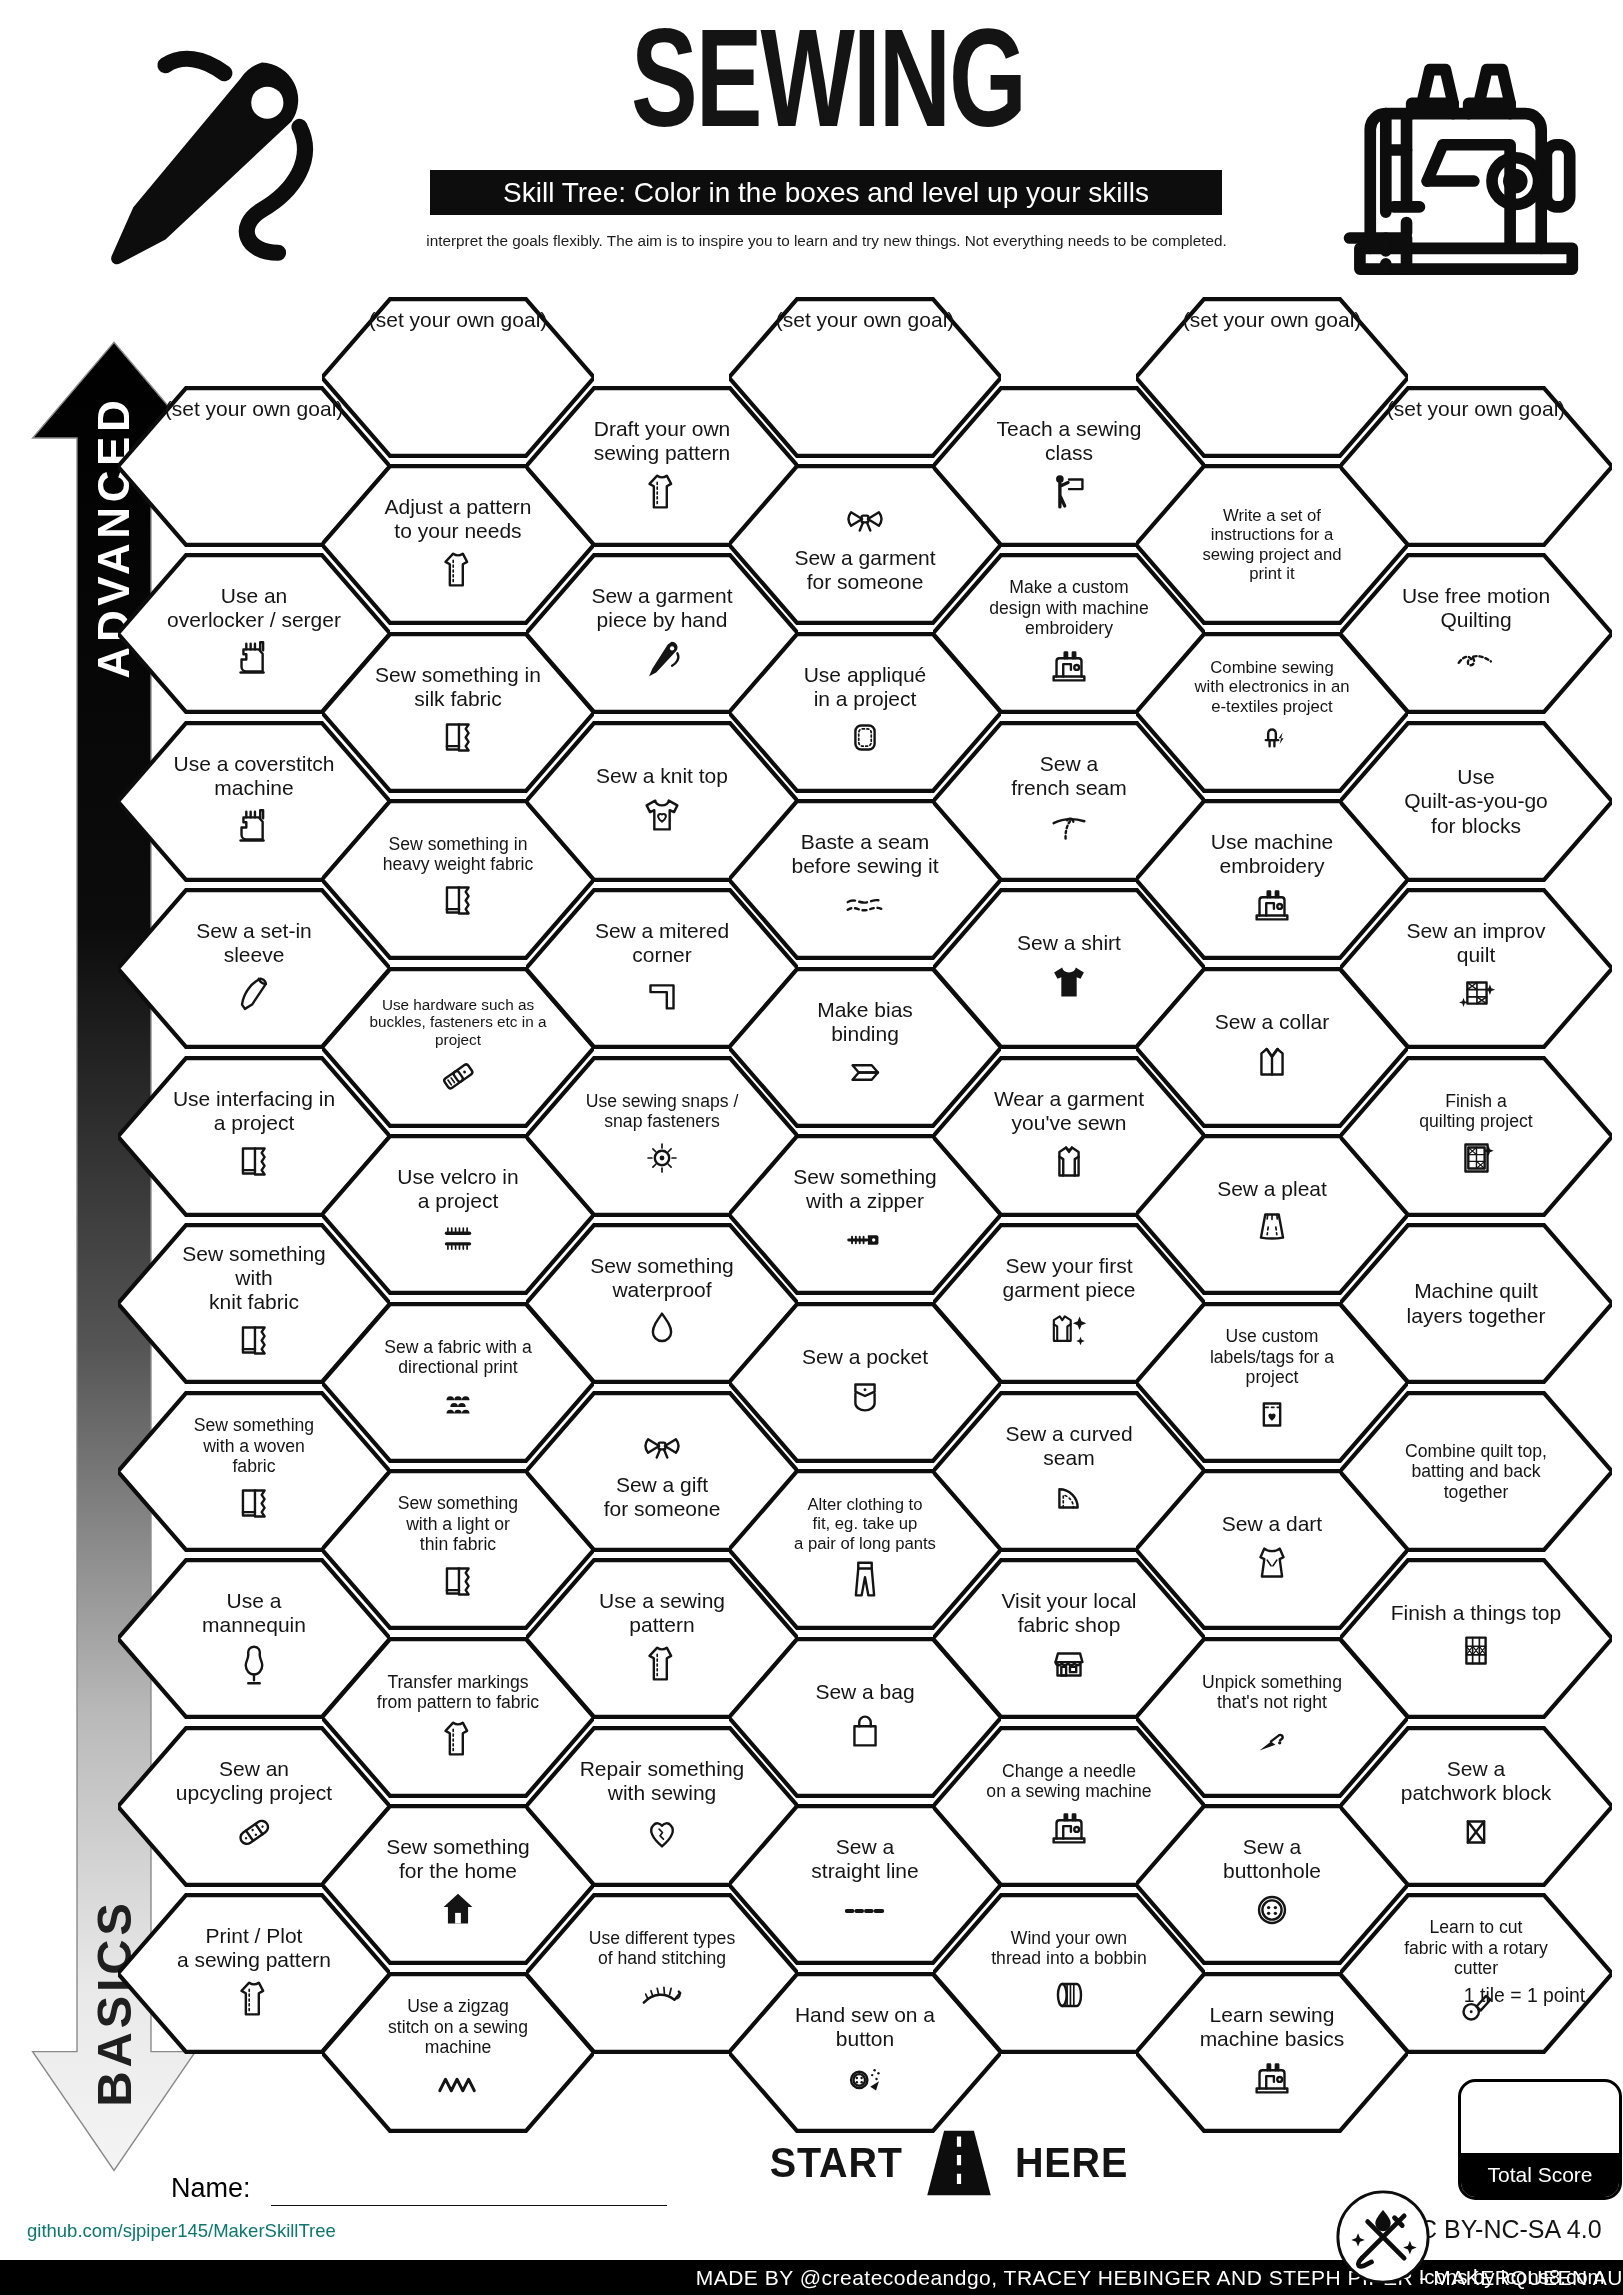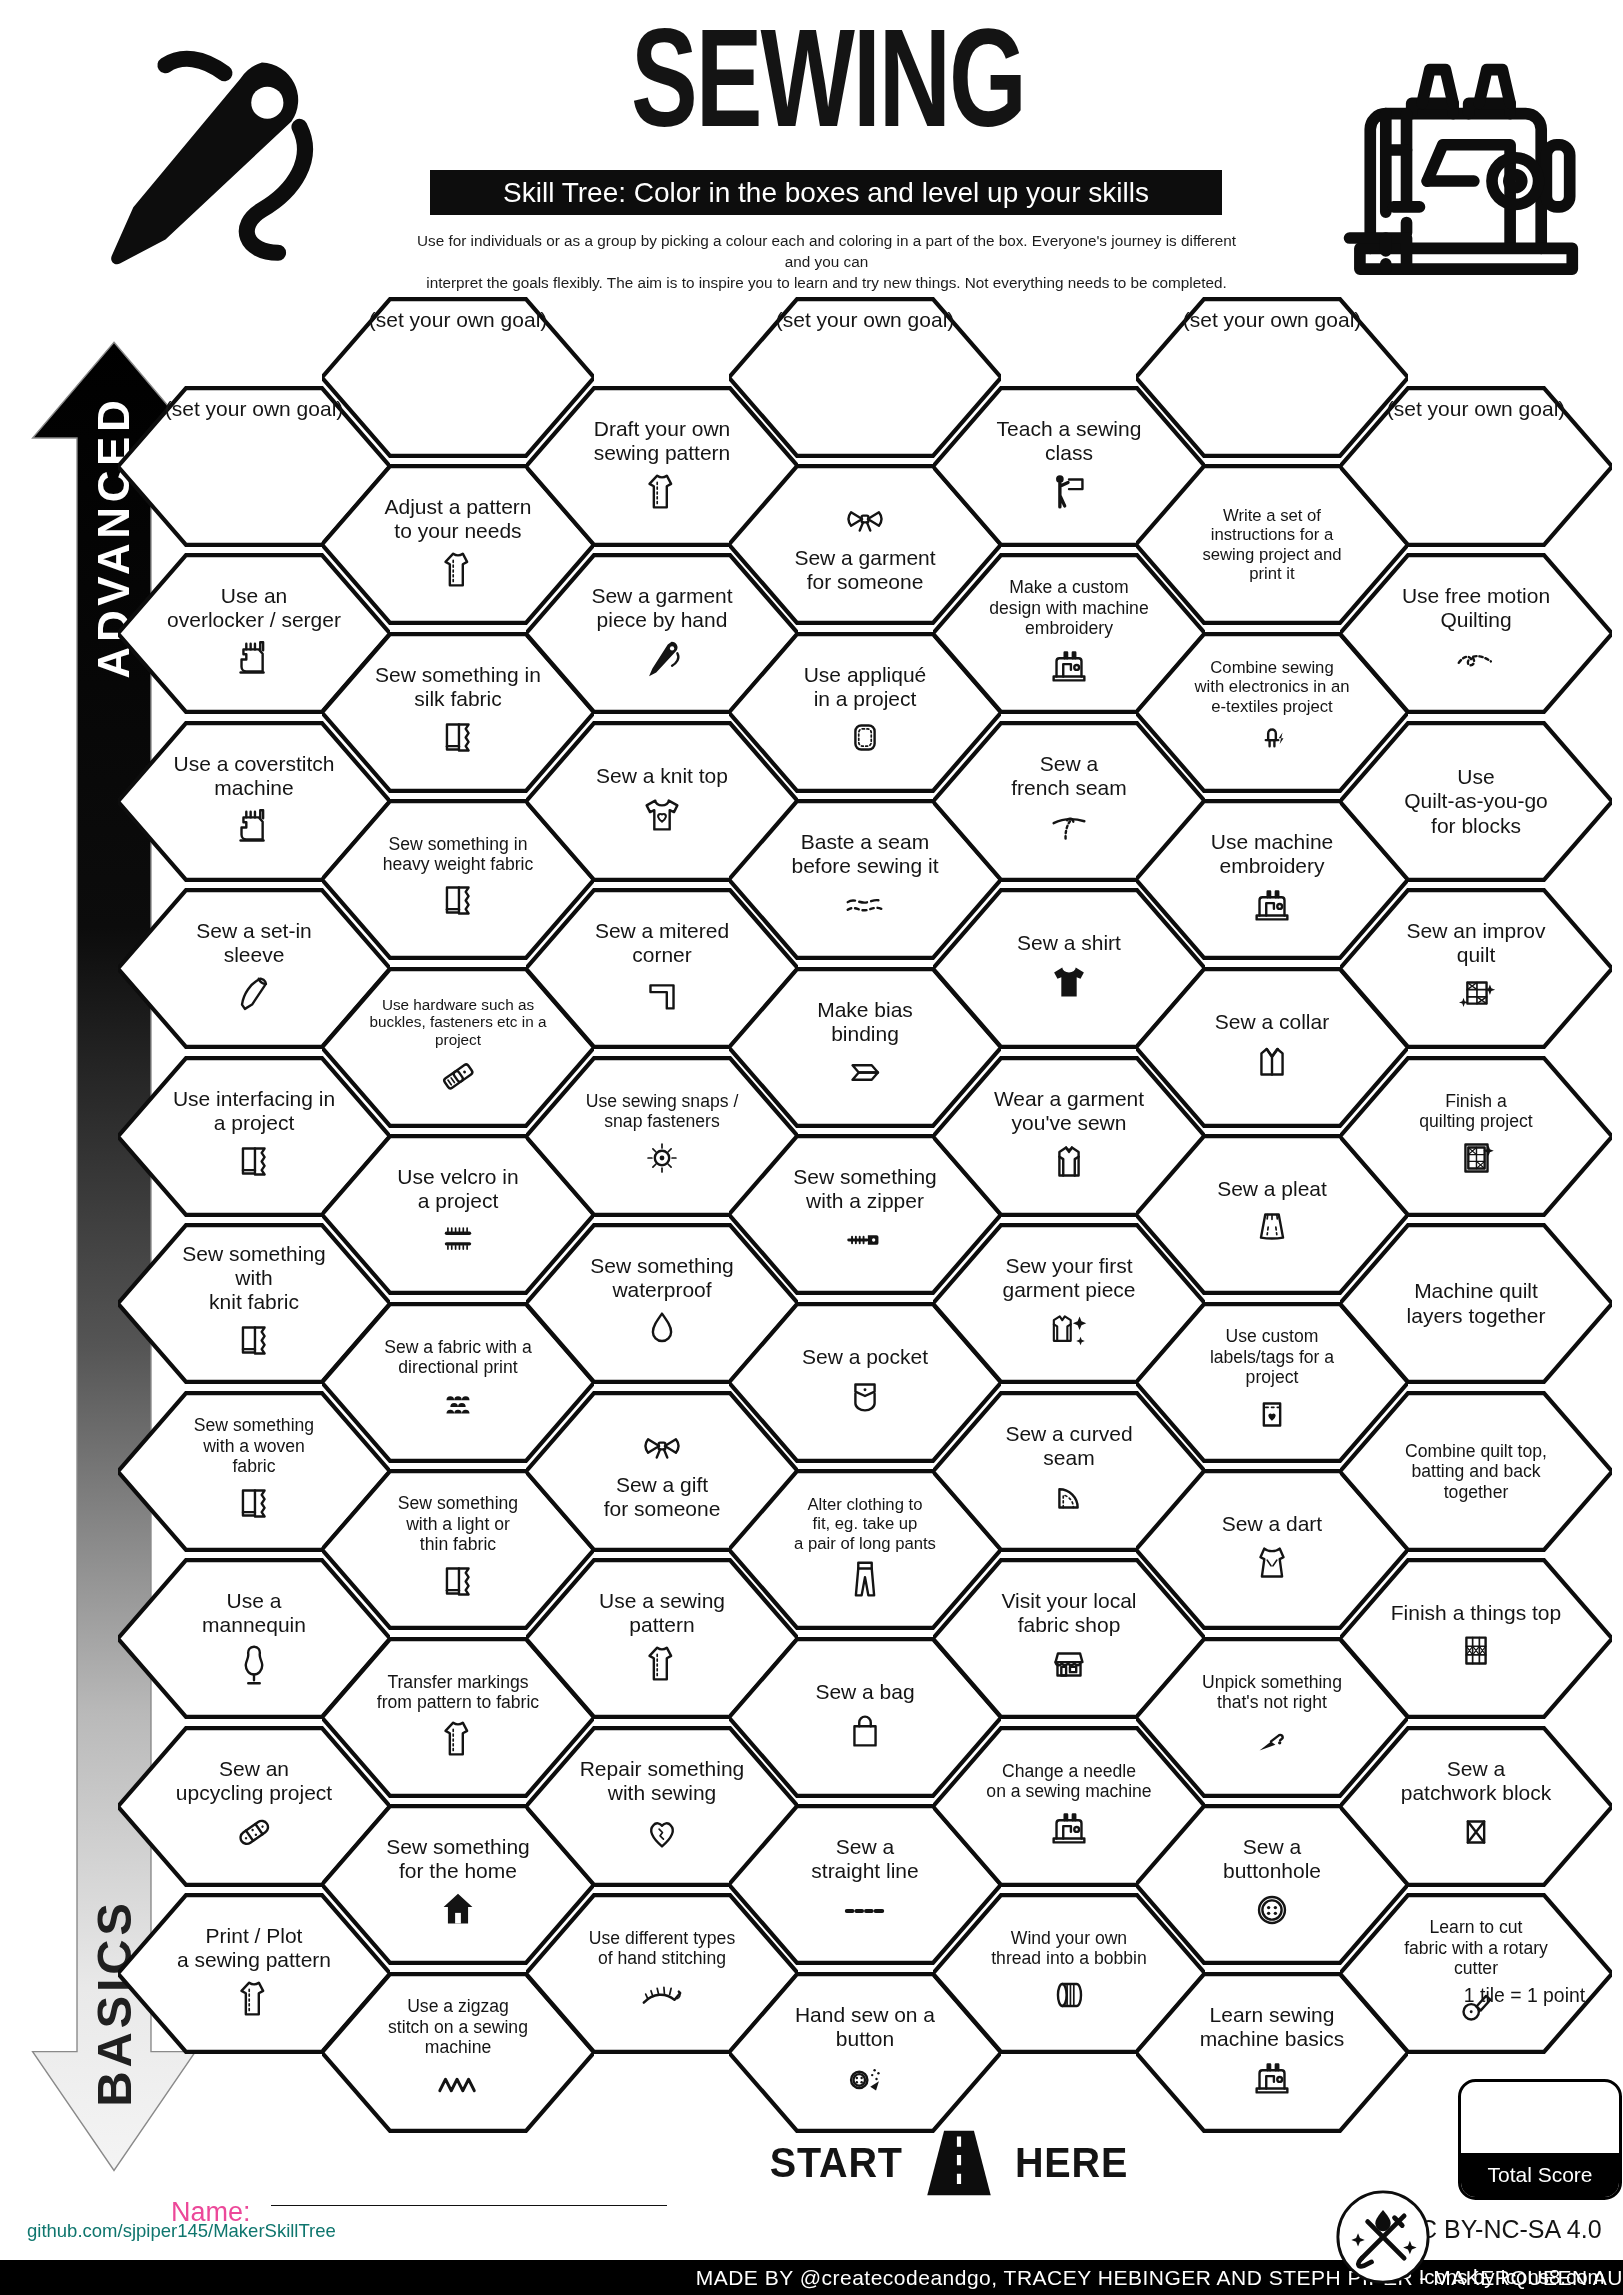--- a/index.html
+++ b/index.html
@@ -20,21 +20,21 @@
   .hex{position:absolute;width:272px;height:161px;}
   .hex svg.shape{position:absolute;inset:0;}
   .hex .content{position:absolute;inset:0;padding:7.4px 39px;display:flex;flex-direction:column;
                 align-items:center;justify-content:center;gap:2.8px;}
   .hex .content.goal{justify-content:flex-start;padding-top:11px;}
   .hex .label{white-space:pre-line;text-align:center;line-height:1.16;color:#151515;}
   .hex .icon{line-height:0;}
   
   .start-row{left:685px;top:2123px;width:527px;height:79px;display:flex;align-items:center;justify-content:center;gap:15.7px;}
   .start-word{font-size:43px;font-weight:800;letter-spacing:0.9px;transform:scaleX(.92);}
-  .name-row{left:171px;top:2173px;font-size:27px;color:#ec4899;margin-top:24px;}
+  .name-row{left:171px;top:2173px;font-size:27px;color:#000000;}
   .name-line{left:271px;top:2205px;width:396px;border-bottom:1.9px solid #111;height:0;}
   .github{left:27px;top:2220px;font-size:18.5px;color:#0f766e;}
   .tilepoint{left:1434px;top:1984px;width:181px;text-align:center;font-size:19.4px;}
   .scorebox{left:1458px;top:2079px;width:158px;height:115px;border:3.2px solid #000;border-radius:17.6px;
             overflow:hidden;display:flex;flex-direction:column;background:#fff;}
   .scorebox .fill{flex:1;}
   .scorebox .band{height:44px;background:#000;color:#fff;display:flex;align-items:center;justify-content:center;font-size:21px;}
   .cc{left:1401px;top:2215px;font-size:25px;white-space:nowrap;}
   .makerlogo{left:1335px;top:2189px;width:96px;height:96px;z-index:5;}
   .footer-bar{left:0;top:2260px;width:1623px;height:35px;background:#000;color:#fff;display:flex;align-items:center;}
@@ -55,21 +55,20 @@
       <path d="M58 18c-8-6-16-7-22-3"></path>
       <path d="M86 38c6 12-2 24-14 31c-10 6-6 16 6 16"></path>
     </g>
   </svg>
 
   <div class="abs title">SEWING</div>
   <div class="abs subtitle-bar">
     <span>Skill Tree:  Color in the boxes and level up your skills</span>
   </div>
   <div class="abs desc">
-    <div>Use for individuals or as a group by picking a colour each and coloring in a part of the box.  Everyone's journey is different and you can</div>
     <div>interpret the goals flexibly.  The aim is to inspire you to learn and try new things. Not everything needs to be completed.</div>
   </div>
 
   <svg class="abs" style="left:1334px;top:36px" width="259" height="259" viewBox="0 0 100 100">
     <g fill="none" stroke="#0d0d0d" stroke-width="4.5" stroke-linecap="round" stroke-linejoin="round">
       <path d="M14 82V36a6 6 0 0 1 6-6h54a6 6 0 0 1 6 6v46"></path>
       <rect x="82" y="42" width="9" height="24" rx="4"></rect>
       <path d="M30 30v-4h16v4M52 30v-4h16v4"></path>
       <path d="M34 26l3-13h6l3 13M56 26l3-13h6l3 13"></path>
       <path d="M20 30v38M20 44h8v-14"></path>

